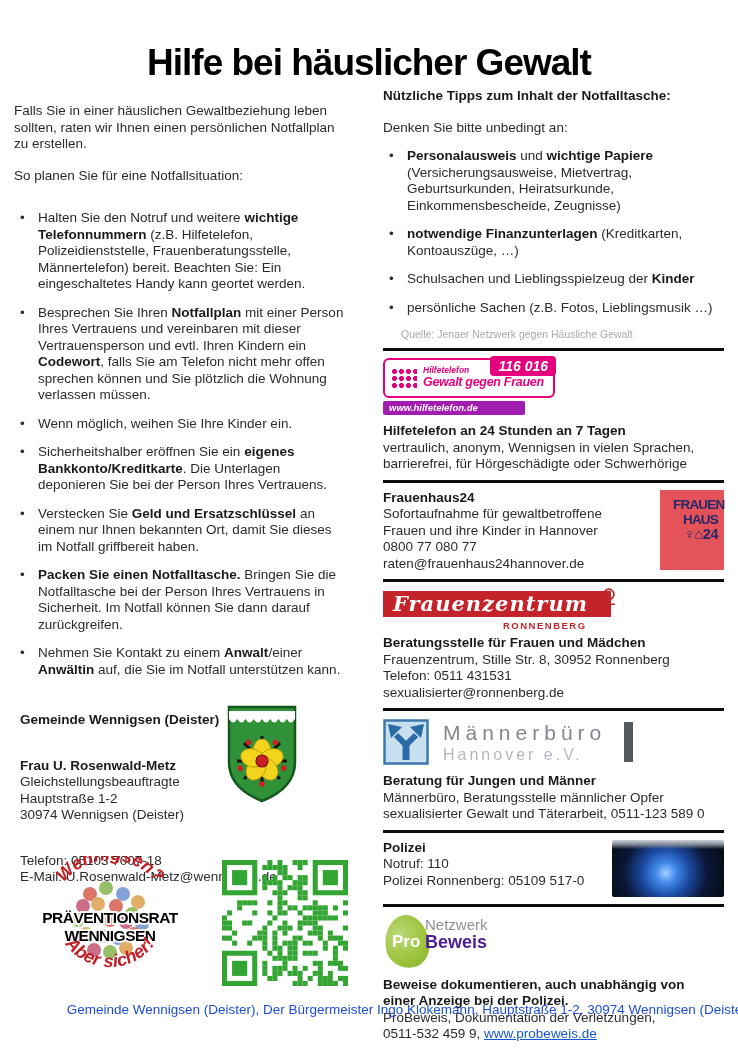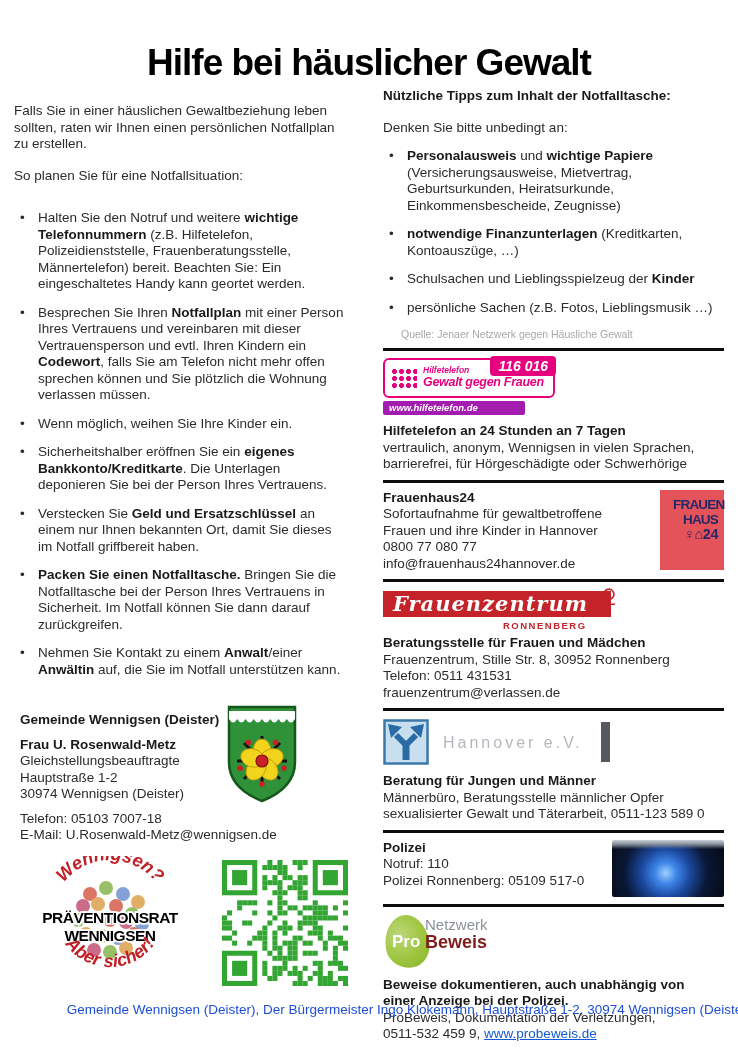--- a/index.html
+++ b/index.html
@@ -57,26 +57,26 @@
       linear-gradient(180deg,#c8d0d8 0%,#8a939e 7%,rgba(0,0,0,0) 16%),
       radial-gradient(circle at 48% 58%,#9fd0ff 0%,#3f86e8 16%,#1b49a0 36%,#0a1736 62%,#05080f 100%);}
   
   .pb-logo{position:relative;height:54px;margin-top:8px;}
   .pb-leaf{position:absolute;left:2px;top:0;width:44px;height:53px;
            background:radial-gradient(circle at 35% 35%,#bcd77a 0%,#9dc53e 55%,#8ab32e 100%);
            border-radius:52% 48% 46% 54%/58% 56% 44% 42%;transform:rotate(-10deg);}
   .pb-pro{position:absolute;left:9px;top:17px;color:#fff;font-weight:bold;font-size:17px;line-height:20px;}
   .pb-text{position:absolute;left:42px;top:2px;}
   .pb-n{color:#8d9297;font-size:15px;line-height:16px;}
-  .pb-b{color:#7f1d1d;font-weight:bold;font-size:18px;line-height:19px;margin-top:0px;}
+  .pb-b{color:#4c1d95;font-weight:bold;font-size:18px;line-height:19px;margin-top:0px;}
   .pbh{max-width:330px;}
   .link{color:#1558d6;text-decoration:underline;cursor:pointer;}
   
   .contact{position:absolute;left:20px;top:712px;width:300px;}
-  .contact .gap{margin-top:8px;}
+  .contact .gap{margin-top:29px;}
   .coat{position:absolute;left:226px;top:704px;}
   .praev{position:absolute;left:28px;top:856px;}
   .qr{position:absolute;left:222px;top:860px;width:126px;height:126px;}
   .footer{position:absolute;left:0;top:1002px;width:100%;text-align:center;font-size:13.5px;color:#1d4ed8;padding-left:40px;}
 </style>
 </head>
 <body>
 
 <div class="page">
 
@@ -428,55 +428,56 @@
     <p>barrierefrei, für Hörgeschädigte oder Schwerhörige</p>
 
     <div class="rule"></div>
 
     <div class="sec-row">
       <div class="txt">
         <p class="h">Frauenhaus24</p>
         <p>Sofortaufnahme für gewaltbetroffene</p>
         <p>Frauen und ihre Kinder in Hannover</p>
         <p>0800 77 080 77</p>
-        <p>info@frauenhaus24hannover.de</p>
+        <p>raten@frauenhaus24hannover.de</p>
       </div>
       <div class="fh-logo">
         <div>FRAUEN</div>
         <div>HAUS</div>
         <div class="l3">♀⌂24</div>
       </div>
     </div>
 
     <div class="rule"></div>
 
     <div class="fz-logo">
       <div class="fz-banner">Frauenzentrum</div>
       <span class="fz-venus">♀</span>
       <div class="fz-sub">RONNENBERG</div>
     </div>
     <p class="h">Beratungsstelle für Frauen und Mädchen</p>
     <p>Frauenzentrum, Stille Str. 8, 30952 Ronnenberg</p>
     <p>Telefon: 0511 431531</p>
-    <p>frauenzentrum@verlassen.de</p>
+    <p>sexualisierter@ronnenberg.de</p>
 
     <div class="rule"></div>
 
     <div class="mb-logo">
       <svg width="46" height="46" viewBox="0 0 46 46">
         <rect x="1.5" y="1.5" width="43" height="43" fill="#c8dff0" stroke="#3c78ab" stroke-width="2.5"></rect>
         <g stroke="#2a6ba6" fill="#2a6ba6">
           <line x1="23" y1="41" x2="23" y2="23" stroke-width="7"></line>
           <line x1="23" y1="26" x2="13" y2="16" stroke-width="6"></line>
           <line x1="23" y1="26" x2="33" y2="16" stroke-width="6"></line>
           <polygon points="5,5 19,8 8,19" stroke-width="0"></polygon>
           <polygon points="41,5 38,19 27,8" stroke-width="0"></polygon>
         </g>
       </svg>
       <div>
+        <div class="mb-name">Männerbüro</div>
         <div class="mb-sub">Hannover e.V.</div>
       </div>
       <div class="mb-bar"></div>
     </div>
     <p class="h mt8">Beratung für Jungen und Männer</p>
     <p>Männerbüro, Beratungsstelle männlicher Opfer</p>
     <p>sexualisierter Gewalt und Täterarbeit, 0511-123 589 0</p>
 
     <div class="rule"></div>
 

